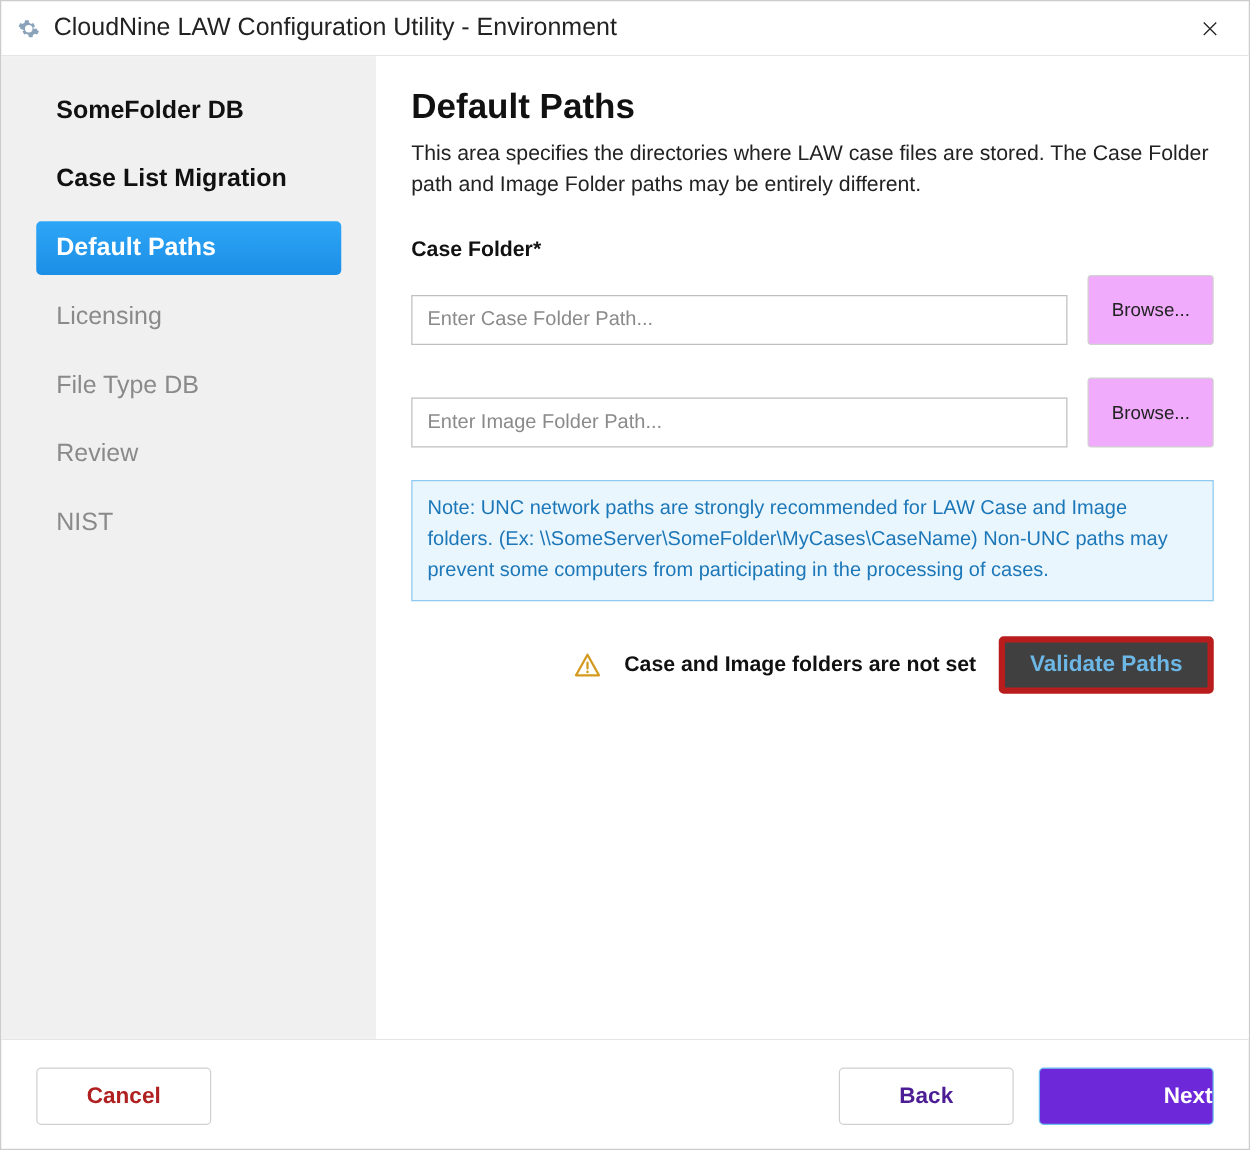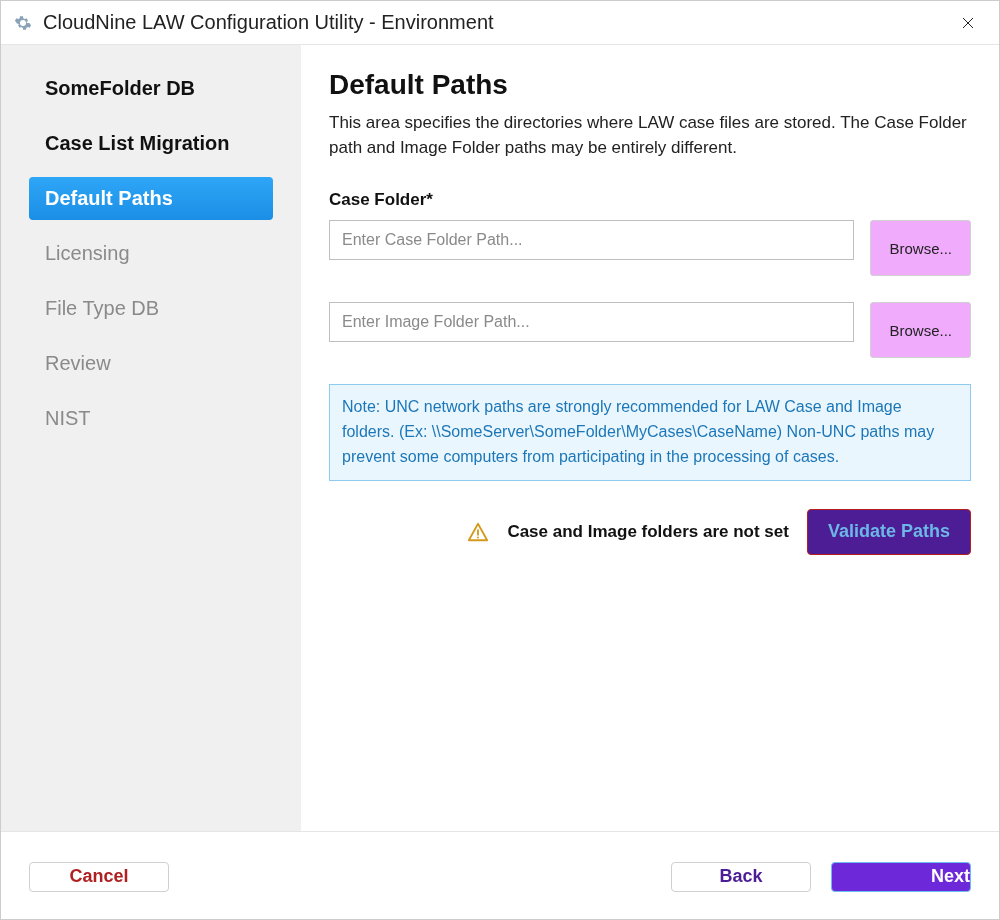--- a/index.html
+++ b/index.html
@@ -53,21 +53,21 @@
       font-weight: 600;
     }
     .main {
       flex: 1;
       padding: 24px 28px;
       background: #fff;
     }
     .page-title { font-size: 28px; font-weight:600; color:#111; margin-bottom: 10px; }
     .page-desc { font-size: 17px; color:#222; line-height:1.45; margin-bottom: 30px; max-width: 640px; }
     .field-label { font-size: 17px; font-weight:600; color:#111; margin-bottom: 10px; }
-    .field-row { display:flex; gap:16px; align-items:flex-start; margin-bottom: 26px; }
+    .field-row { display:flex; gap:16px; align-items:flex-end; margin-bottom: 26px; }
     .text-input {
       flex:1;
       height: 40px;
       border: 1px solid #bfbfbf;
       padding: 0 12px;
       font-size: 16px;
       color:#222;
       background:#fff;
     }
     .text-input::placeholder { color:#8a8a8a; }
@@ -93,39 +93,39 @@
     .validate-row {
       display:flex;
       justify-content:flex-end;
       align-items:center;
       gap: 18px;
     }
     .warn-icon { display:inline-flex; }
     .warn-text { font-size:17px; font-weight:600; color:#111; }
     .validate-btn {
       height: 46px;
-      border:1px solid #b91c1c;
-      background:#4c1d95;
+      border:5px solid #b91c1c;
+      background:#404040;
       color:#6db7e6;
       font-size:18px;
       font-weight:600;
       padding: 0 20px;
       border-radius:4px;
     }
     .footer {
       height: 90px;
       border-top: 1px solid #e5e5e5;
       display:flex;
       align-items:center;
       padding: 0 28px;
     }
     .footer .spacer { flex:1; }
     .footer .fbtn {
       width: 140px;
-      height: 30px;
+      height: 46px;
       border:1px solid #d0d0d0;
       background:#fff;
       border-radius:4px;
       font-size:18px;
       font-weight:600;
       cursor:pointer;
       margin-left: 20px;
     }
     .footer .cancel { color:#b02020; margin-left:0; }
     .footer .back { color:#4c1d95; }

